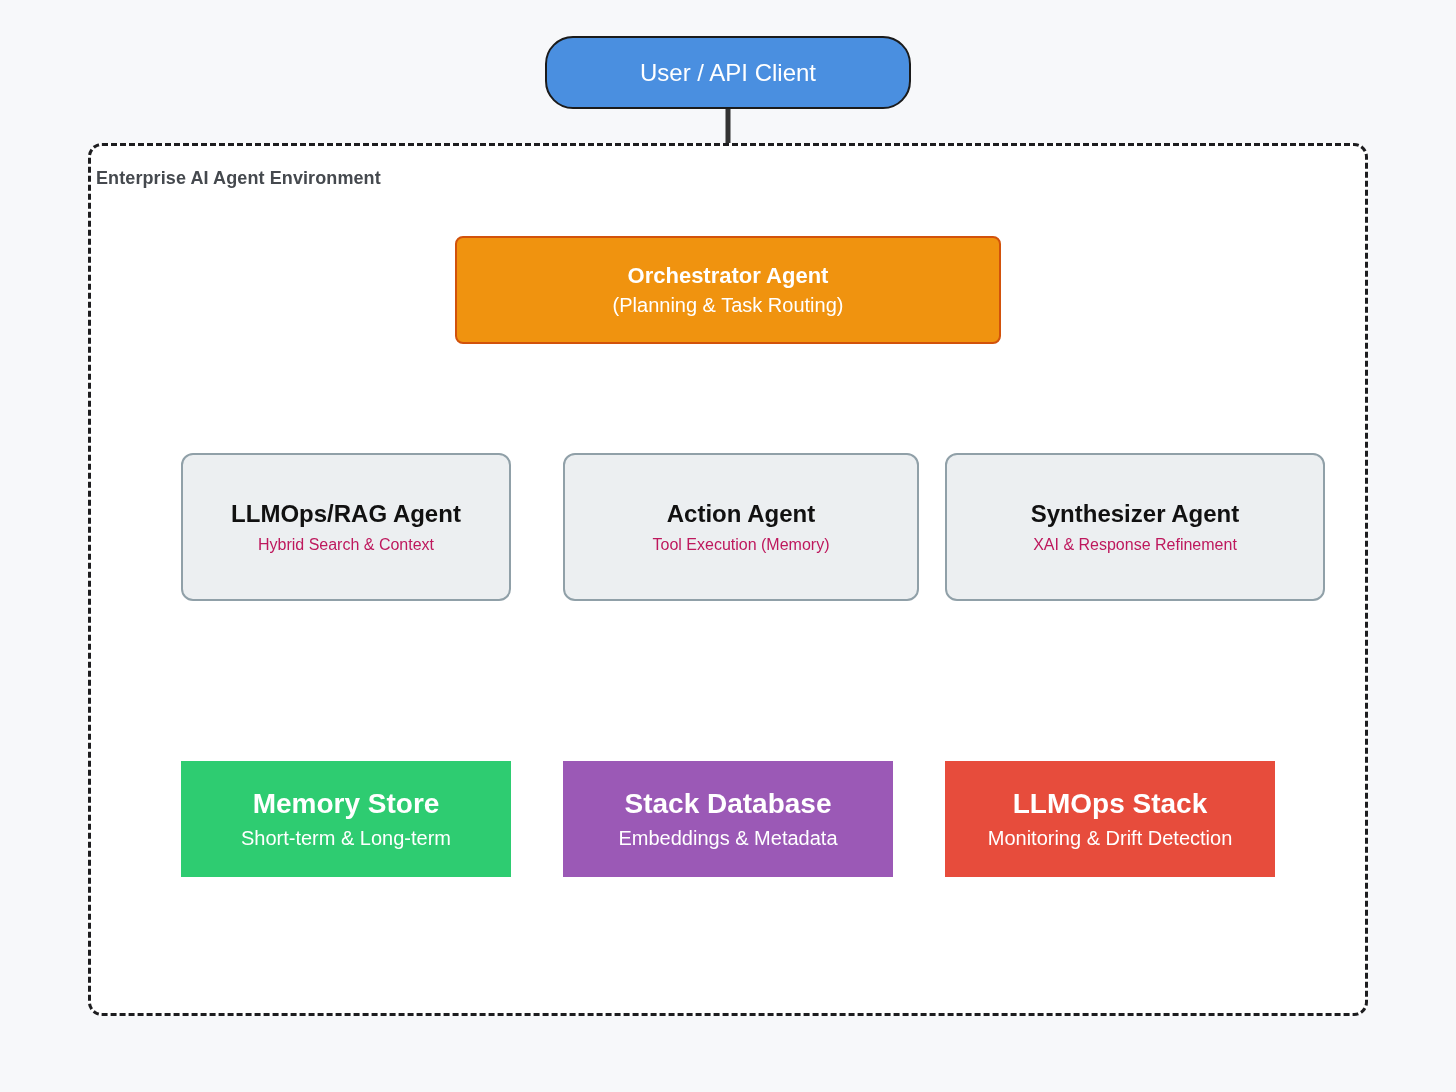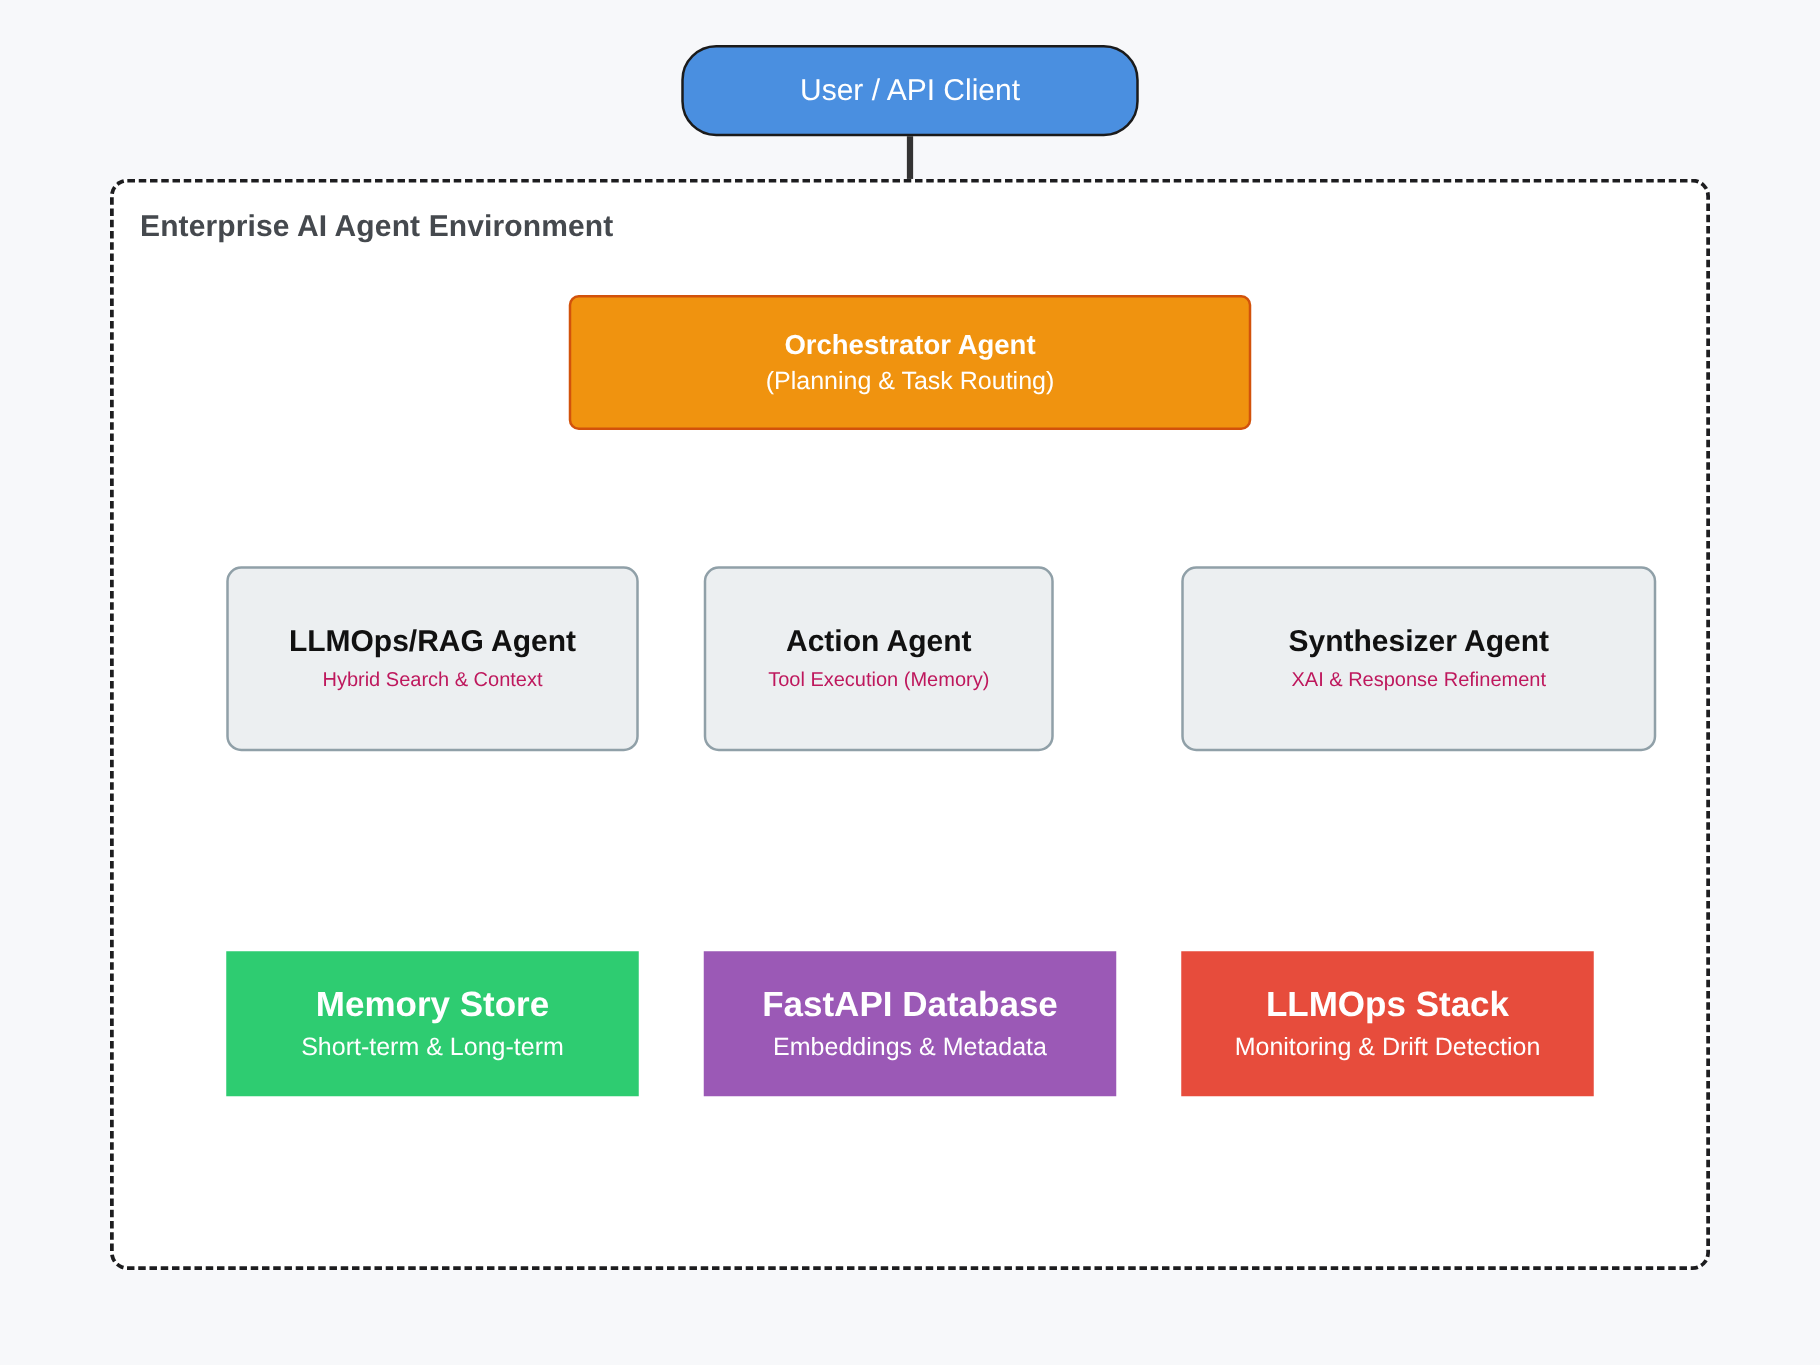--- a/index.html
+++ b/index.html
@@ -69,23 +69,23 @@
     top: 143px;
     width: 1280px;
     height: 873px;
     box-sizing: border-box;
     background: #ffffff;
     border: 3px dashed #1d1d1f;
     border-radius: 14px;
   }
   .env-label {
     position: absolute;
-    left: 112px;
+    left: 96px;
     top: 168px;
-    font-size: 24px;
+    font-size: 18px;
     font-weight: bold;
     color: #45494e;
     letter-spacing: 0.1px;
   }
 
   
   .orchestrator-node {
     left: 455px;
     top: 236px;
     width: 546px;
@@ -115,21 +115,21 @@
   }
   .agent-node .title {
     font-size: 24px;
     color: #111111;
   }
   .agent-node .subtitle {
     font-size: 16px;
     color: #be185d;
   }
   .agent-col-0 { left: 181px;  width: 330px; }
-  .agent-col-1 { left: 563px;  width: 280px; }
+  .agent-col-1 { left: 563px;  width: 356px; }
   .agent-col-2 { left: 945px;  width: 380px; }
 
   
   .store-node {
     top: 761px;
     height: 116px;
     border-radius: 0;
     gap: 5px;
   }
   .store-node .title {
@@ -195,21 +195,21 @@
     <div class="title">Synthesizer Agent</div>
     <div class="subtitle">XAI &amp; Response Refinement</div>
   </div>
 
   <div class="node store-node store-col-0" style="background: rgb(46, 204, 113); border-color: rgb(39, 174, 96); color: rgb(255, 255, 255);">
     <div class="title">Memory Store</div>
     <div class="subtitle">Short-term &amp; Long-term</div>
   </div>
 
   <div class="node store-node store-col-1" style="background: rgb(155, 89, 182); border-color: rgb(142, 68, 173); color: rgb(255, 255, 255);">
-    <div class="title">FastAPI Database</div>
+    <div class="title">Stack Database</div>
     <div class="subtitle">Embeddings &amp; Metadata</div>
   </div>
 
   <div class="node store-node store-col-2" style="background: rgb(231, 76, 60); border-color: rgb(192, 57, 43); color: rgb(255, 255, 255);">
     <div class="title">LLMOps Stack</div>
     <div class="subtitle">Monitoring &amp; Drift Detection</div>
   </div>
 
 </div>
 

